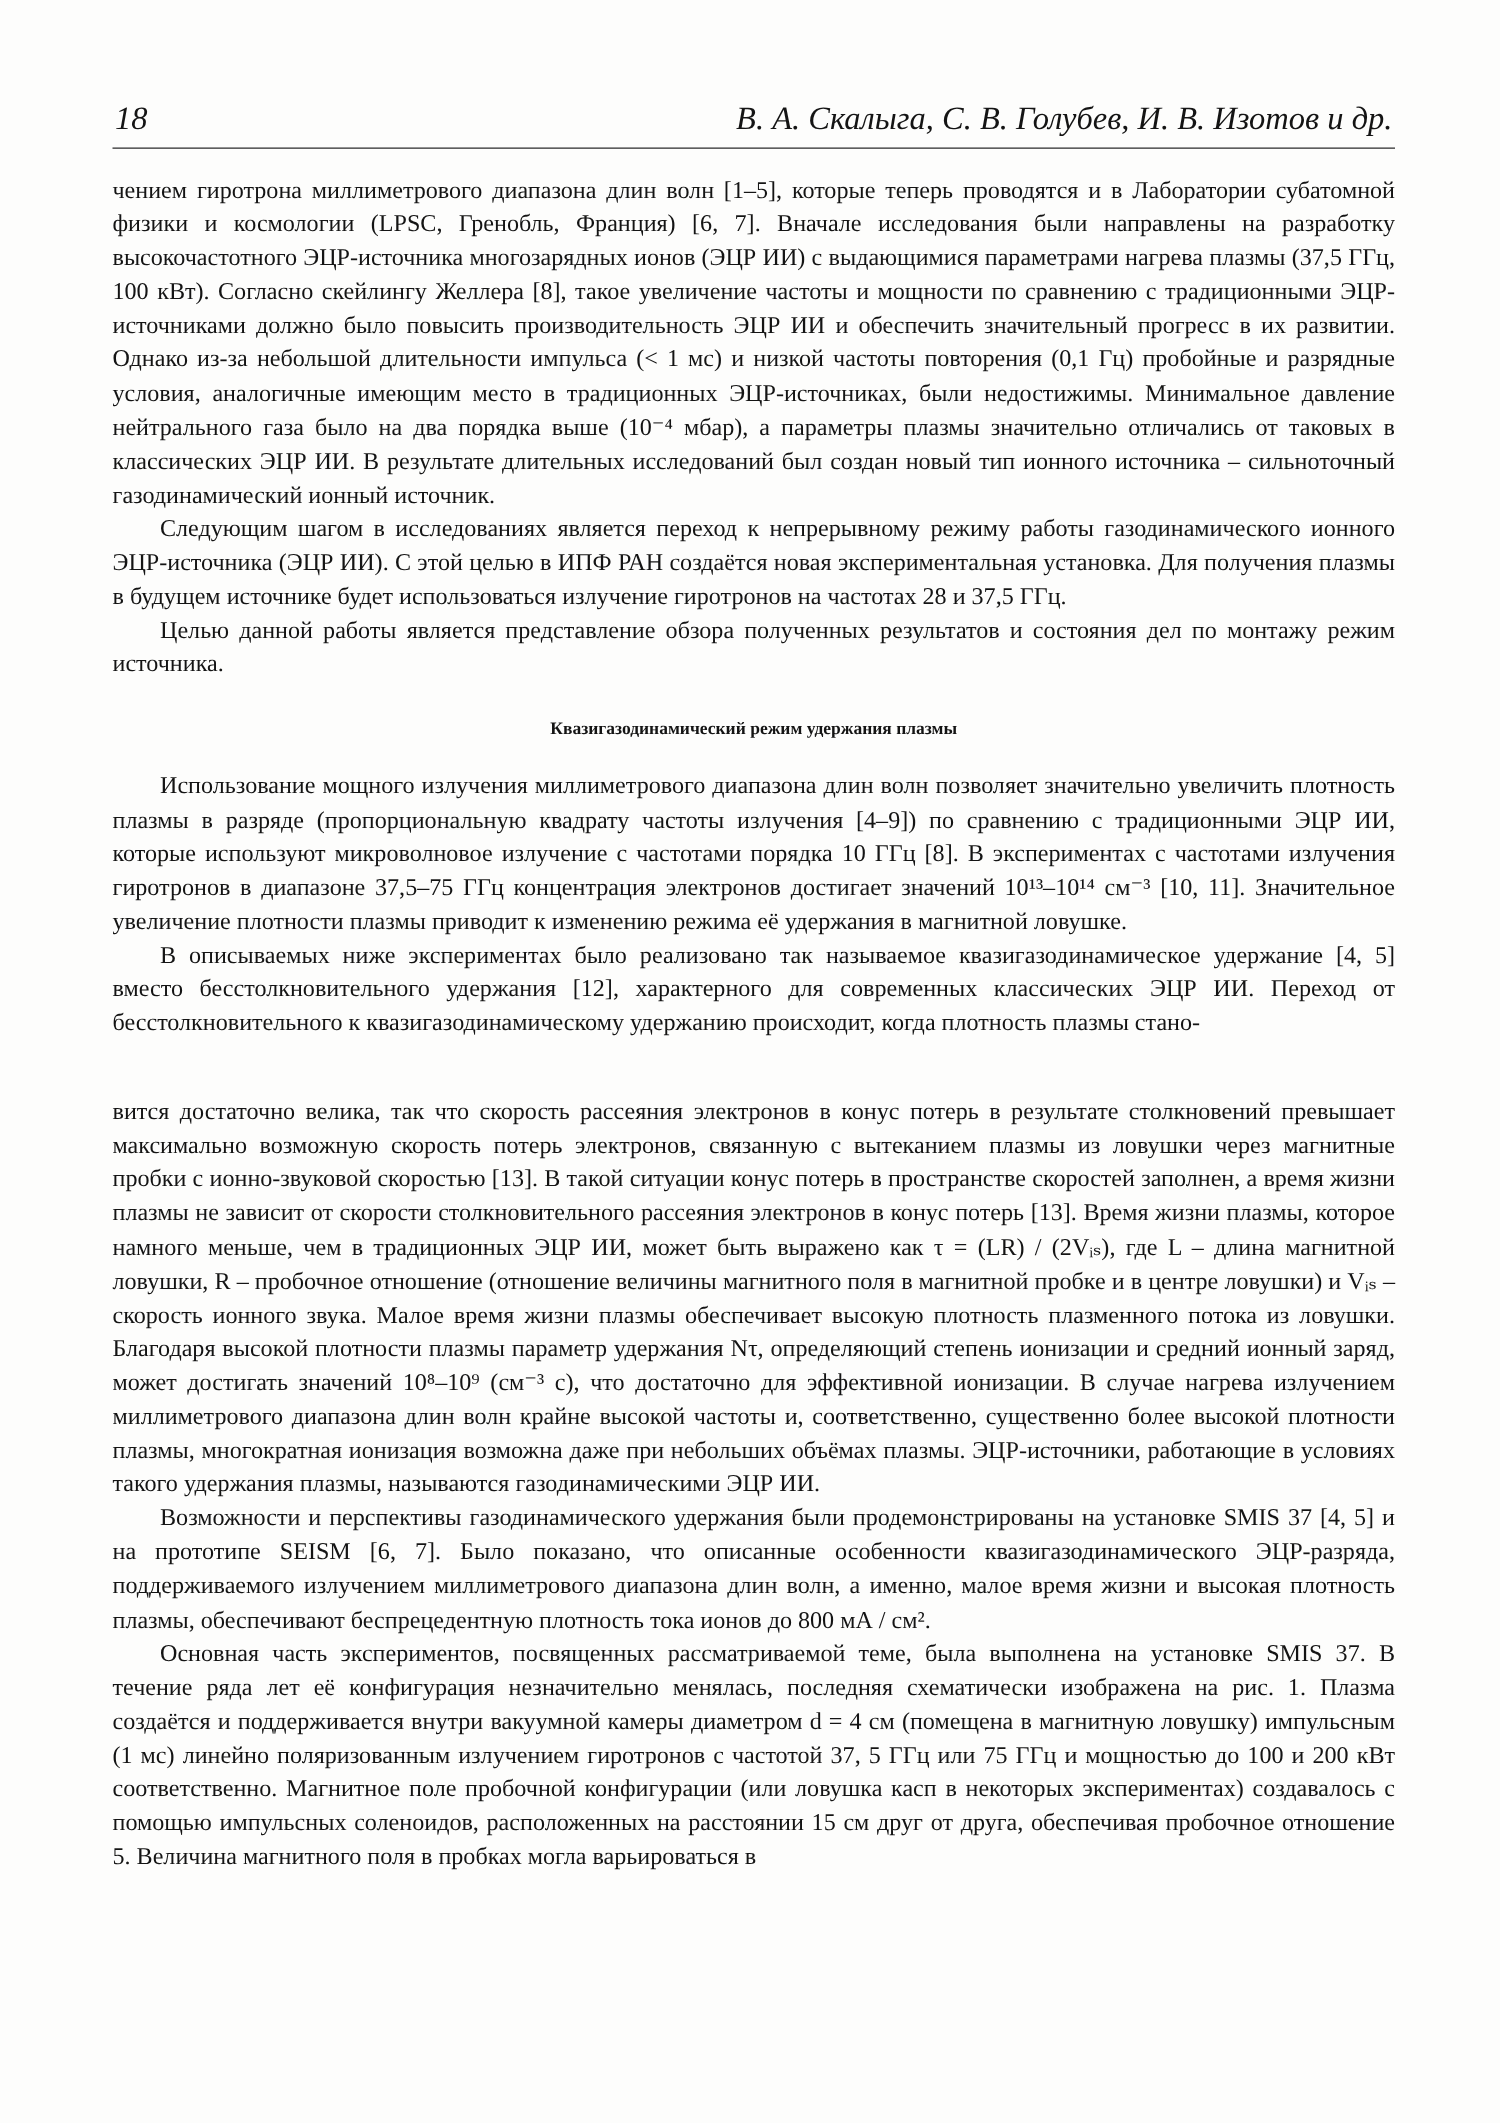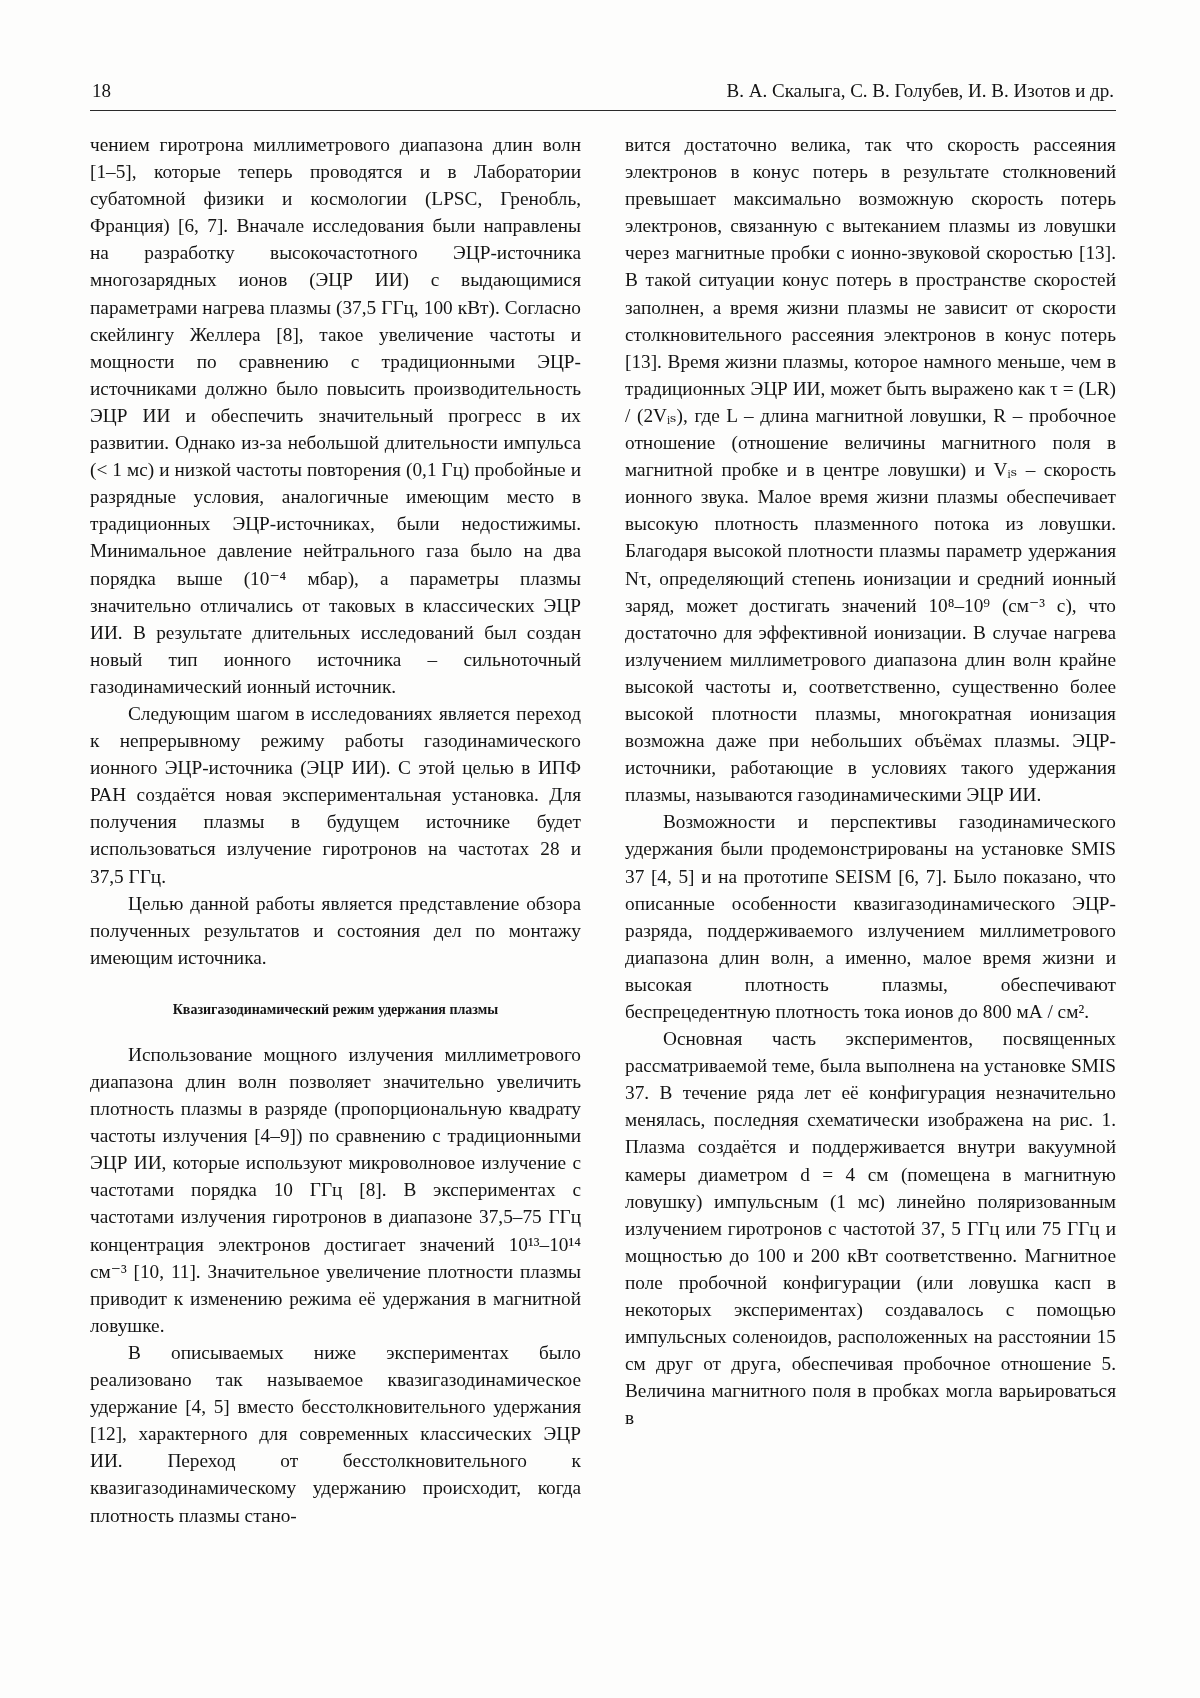--- a/index.html
+++ b/index.html
@@ -17,31 +17,33 @@
     width: 1200px;
     height: 1698px;
     box-sizing: border-box;
     padding: 80px 84px 0 90px;
     overflow: hidden;
   }
   .page-header {
     display: flex;
     justify-content: space-between;
     align-items: baseline;
-    font-size: 19px;
+    font-size: 26px;
+    font-style: italic;
     padding: 0 2px 6px 2px;
   }
   .header-rule {
     border: none;
     border-top: 1.6px solid #2a2a2a;
     margin: 2px 0 20px 0;
   }
   .columns {
     display: flex;
     gap: 44px;
+    flex-direction: column;
   }
   .col {
     flex: 1 1 0;
     min-width: 0;
     font-size: 19.3px;
     line-height: 27.1px;
     text-align: justify;
   }
   .col p {
     margin: 0;
@@ -69,21 +71,21 @@
     <span>В. А. Скалыга, С. В. Голубев, И. В. Изотов и др.</span>
   </header>
 
   <hr class="header-rule">
 
   <main class="columns">
 
     <section class="col">
       <p class="cont">чением гиротрона миллиметрового диапазона длин волн [1–5], которые теперь проводятся и в Лаборатории субатомной физики и космологии (LPSC, Гренобль, Франция) [6, 7]. Вначале исследования были направлены на разработку высокочастотного ЭЦР-источника многозарядных ионов (ЭЦР ИИ) с выдающимися параметрами нагрева плазмы (37,5 ГГц, 100 кВт). Согласно скейлингу Желлера [8], такое увеличение частоты и мощности по сравнению с традиционными ЭЦР-источниками должно было повысить производительность ЭЦР ИИ и обеспечить значительный прогресс в их развитии. Однако из-за небольшой длительности импульса (&lt; 1 мс) и низкой частоты повторения (0,1 Гц) пробойные и разрядные условия, аналогичные имеющим место в традиционных ЭЦР-источниках, были недостижимы. Минимальное давление нейтрального газа было на два порядка выше (10⁻⁴ мбар), а параметры плазмы значительно отличались от таковых в классических ЭЦР ИИ. В результате длительных исследований был создан новый тип ионного источника – сильноточный газодинамический ионный источник.</p>
       <p>Следующим шагом в исследованиях является переход к непрерывному режиму работы газодинамического ионного ЭЦР-источника (ЭЦР ИИ). С этой целью в ИПФ РАН создаётся новая экспериментальная установка. Для получения плазмы в будущем источнике будет использоваться излучение гиротронов на частотах 28 и 37,5 ГГц.</p>
-      <p>Целью данной работы является представление обзора полученных результатов и состояния дел по монтажу имеющим источника.</p>
+      <p>Целью данной работы является представление обзора полученных результатов и состояния дел по монтажу режим источника.</p>
       <h2>Квазигазодинамический режим удержания плазмы</h2>
       <p>Использование мощного излучения миллиметрового диапазона длин волн позволяет значительно увеличить плотность плазмы в разряде (пропорциональную квадрату частоты излучения [4–9]) по сравнению с традиционными ЭЦР ИИ, которые используют микроволновое излучение с частотами порядка 10 ГГц [8]. В экспериментах с частотами излучения гиротронов в диапазоне 37,5–75 ГГц концентрация электронов достигает значений 10¹³–10¹⁴ см⁻³ [10, 11]. Значительное увеличение плотности плазмы приводит к изменению режима её удержания в магнитной ловушке.</p>
       <p>В описываемых ниже экспериментах было реализовано так называемое квазигазодинамическое удержание [4, 5] вместо бесстолкновительного удержания [12], характерного для современных классических ЭЦР ИИ. Переход от бесстолкновительного к квазигазодинамическому удержанию происходит, когда плотность плазмы стано-</p>
     </section>
 
     <section class="col">
       <p class="cont">вится достаточно велика, так что скорость рассеяния электронов в конус потерь в результате столкновений превышает максимально возможную скорость потерь электронов, связанную с вытеканием плазмы из ловушки через магнитные пробки с ионно-звуковой скоростью [13]. В такой ситуации конус потерь в пространстве скоростей заполнен, а время жизни плазмы не зависит от скорости столкновительного рассеяния электронов в конус потерь [13]. Время жизни плазмы, которое намного меньше, чем в традиционных ЭЦР ИИ, может быть выражено как τ = (LR) / (2Vᵢₛ), где L – длина магнитной ловушки, R – пробочное отношение (отношение величины магнитного поля в магнитной пробке и в центре ловушки) и Vᵢₛ – скорость ионного звука. Малое время жизни плазмы обеспечивает высокую плотность плазменного потока из ловушки. Благодаря высокой плотности плазмы параметр удержания Nτ, определяющий степень ионизации и средний ионный заряд, может достигать значений 10⁸–10⁹ (см⁻³ с), что достаточно для эффективной ионизации. В случае нагрева излучением миллиметрового диапазона длин волн крайне высокой частоты и, соответственно, существенно более высокой плотности плазмы, многократная ионизация возможна даже при небольших объёмах плазмы. ЭЦР-источники, работающие в условиях такого удержания плазмы, называются газодинамическими ЭЦР ИИ.</p>
       <p>Возможности и перспективы газодинамического удержания были продемонстрированы на установке SMIS 37 [4, 5] и на прототипе SEISM [6, 7]. Было показано, что описанные особенности квазигазодинамического ЭЦР-разряда, поддерживаемого излучением миллиметрового диапазона длин волн, а именно, малое время жизни и высокая плотность плазмы, обеспечивают беспрецедентную плотность тока ионов до 800 мА / см².</p>
       <p>Основная часть экспериментов, посвященных рассматриваемой теме, была выполнена на установке SMIS 37. В течение ряда лет её конфигурация незначительно менялась, последняя схематически изображена на рис. 1. Плазма создаётся и поддерживается внутри вакуумной камеры диаметром d = 4 см (помещена в магнитную ловушку) импульсным (1 мс) линейно поляризованным излучением гиротронов с частотой 37, 5 ГГц или 75 ГГц и мощностью до 100 и 200 кВт соответственно. Магнитное поле пробочной конфигурации (или ловушка касп в некоторых экспериментах) создавалось с помощью импульсных соленоидов, расположенных на расстоянии 15 см друг от друга, обеспечивая пробочное отношение 5. Величина магнитного поля в пробках могла варьироваться в</p>
     </section>

